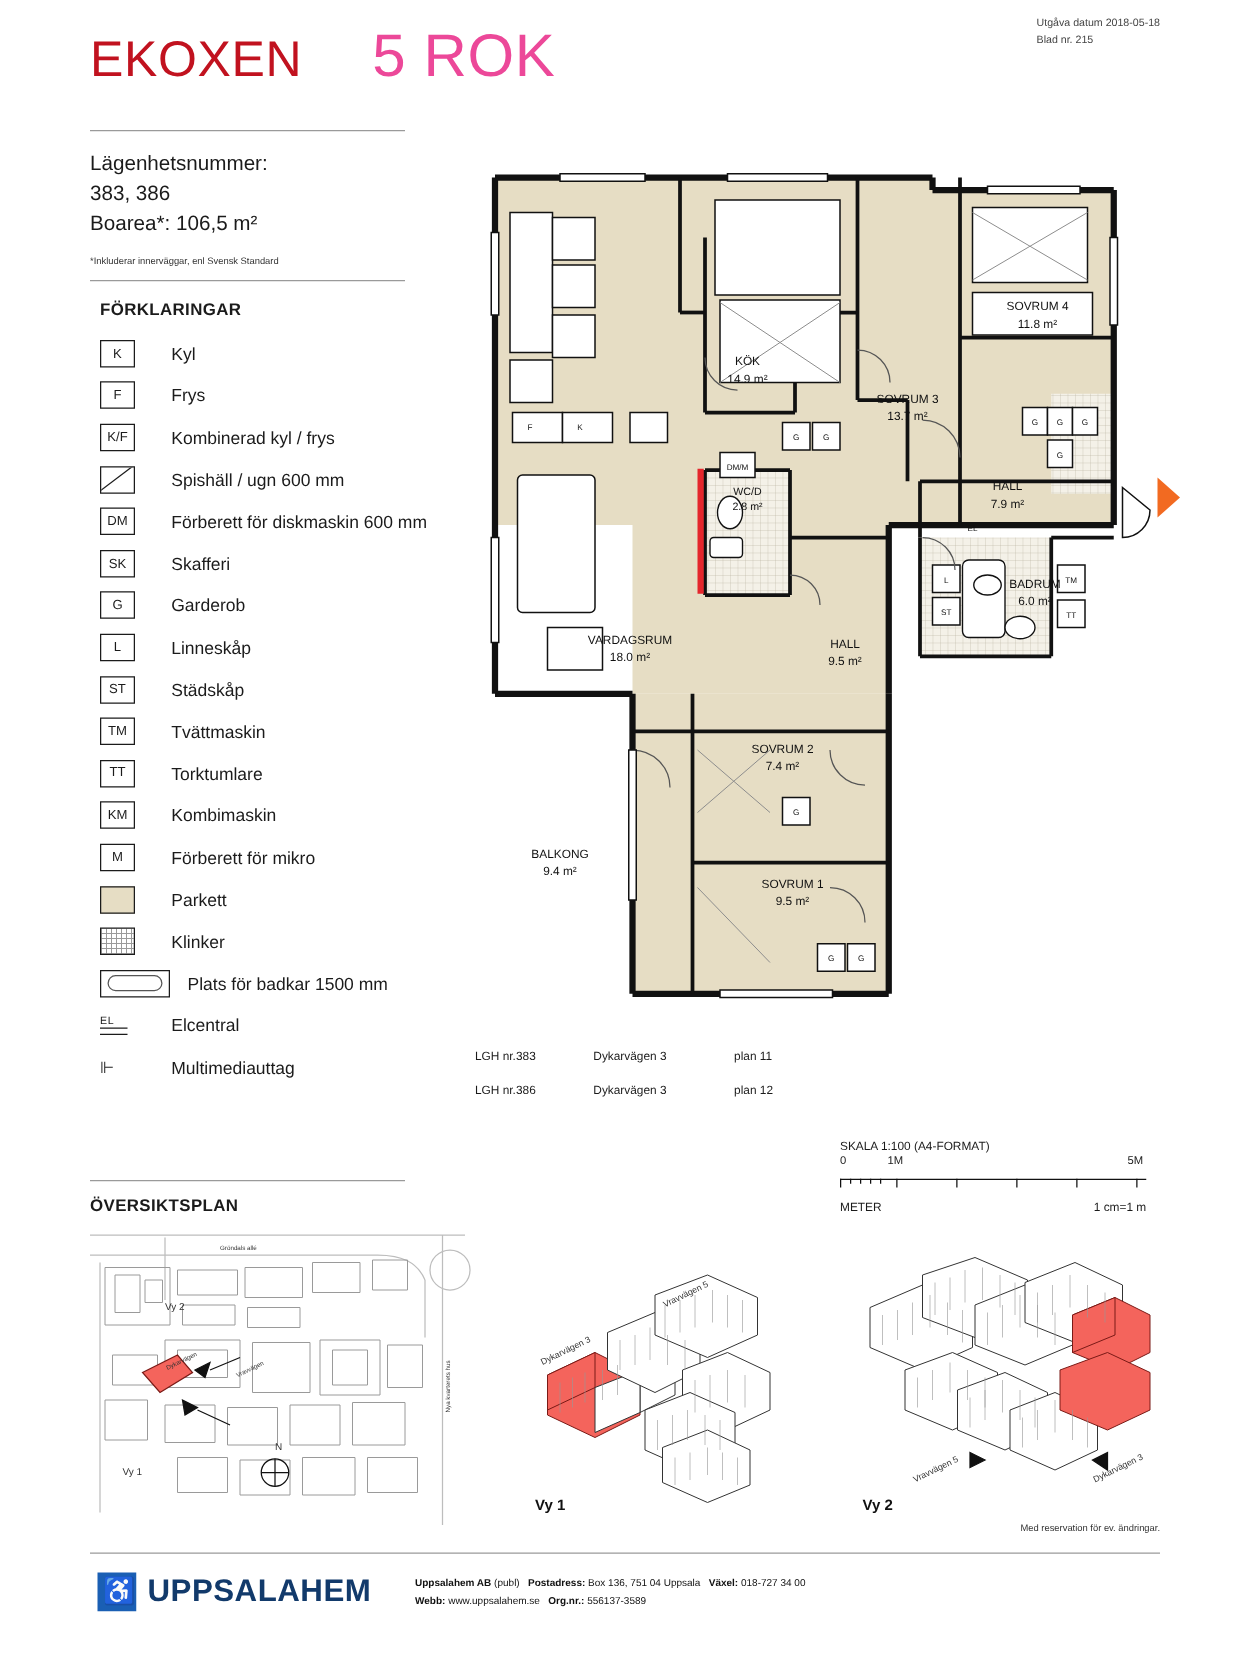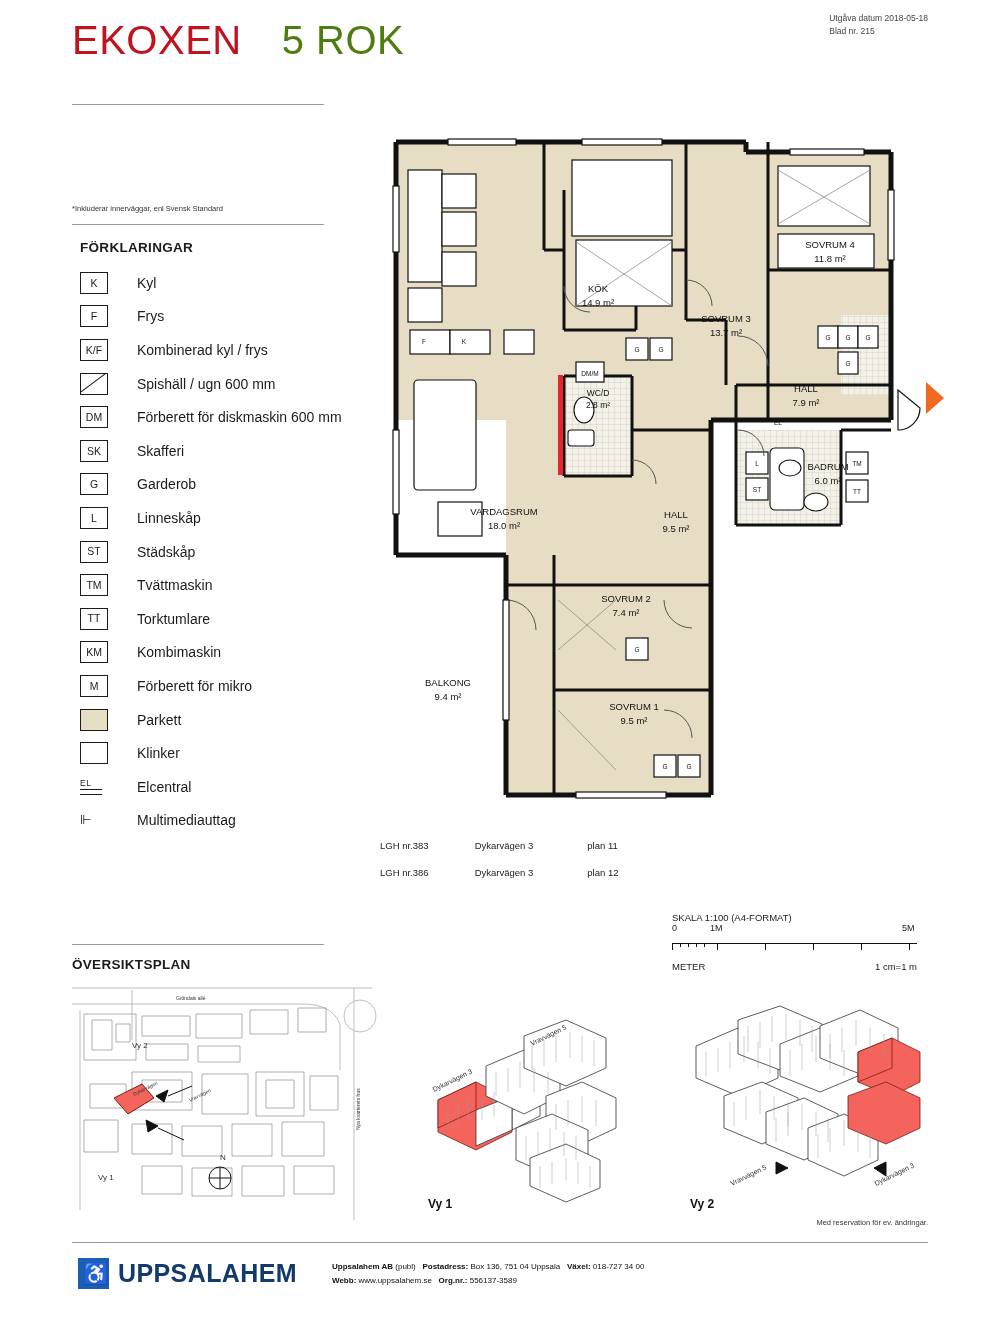--- a/index.html
+++ b/index.html
@@ -8,23 +8,23 @@
     width:1000px; height:1333px;
     background:#ffffff;
     font-family:"Liberation Sans", sans-serif;
     color:#1b1b1b;
     position:relative;
     overflow:hidden;
   }
   .page { position:absolute; inset:0; }
 
   
-  .title-row { position:absolute; left:72px; top:18px; display:flex; align-items:baseline; gap:40px; }
+  .title-row { position:absolute; left:72px; top:18px; display:flex; align-items:baseline; gap:24px; }
   .title-brand { font-size:40px; letter-spacing:0.5px; color:#c1121f; font-weight:400; }
-  .title-type { font-size:40px; letter-spacing:0.5px; color:#4d7c0f; font-weight:400; }
+  .title-type { font-size:48px; letter-spacing:0.5px; color:#ec4899; font-weight:400;margin-left:32px; }
   .doc-meta { position:absolute; right:72px; top:12px; font-size:8.5px; color:#444; line-height:1.5; }
 
   .hr { position:absolute; height:1px; background:#9a9a9a; }
 
   .apt-block { position:absolute; left:72px; top:120px; font-size:16.5px; line-height:1.45; }
   .apt-note { position:absolute; left:72px; top:204px; font-size:7.5px; color:#333; }
 
   .legend-title { position:absolute; left:80px; top:240px; font-size:13.5px; font-weight:bold; letter-spacing:0.3px; }
 
   
@@ -106,20 +106,25 @@
     <span class="title-brand">EKOXEN</span>
     <span class="title-type">5 ROK</span>
   </div>
   <div class="doc-meta">
     <div>Utgåva datum 2018-05-18</div>
     <div>Blad nr. 215</div>
   </div>
 
   <div class="hr" style="left:72px; top:104px; width:252px;"></div>
 
+  <div class="apt-block">
+    <div>Lägenhetsnummer:</div>
+    <div>383, 386</div>
+    <div>Boarea*: 106,5 m²</div>
+  </div>
   <div class="apt-note">*Inkluderar innerväggar, enl Svensk Standard</div>
 
   <div class="hr" style="left:72px; top:224px; width:252px;"></div>
   <div class="legend-title">FÖRKLARINGAR</div>
 
   <div class="legend">
     <div class="leg-row">
       <div class="leg-box">K</div>
       <div class="leg-label">Kyl</div>
     </div>
@@ -171,20 +176,26 @@
       <div class="leg-box">M</div>
       <div class="leg-label">Förberett för mikro</div>
     </div>
     <div class="leg-row swatch">
       <div class="sw-parkett"></div>
       <div class="leg-label">Parkett</div>
     </div>
     <div class="leg-row swatch">
       <div class="sw-klinker"></div>
       <div class="leg-label">Klinker</div>
+    </div>
+    <div class="leg-row">
+      <div class="sw-tub">
+          <i></i>
+        </div>
+      <div class="leg-label" style="margin-left:14px;">Plats för badkar 1500 mm</div>
     </div>
     <div class="leg-row">
       <div class="sw-el">
           <b>EL</b>
         </div>
       <div class="leg-label">Elcentral</div>
     </div>
     <div class="leg-row">
       <div class="sw-mm">⊩</div>
       <div class="leg-label">Multimediauttag</div>

